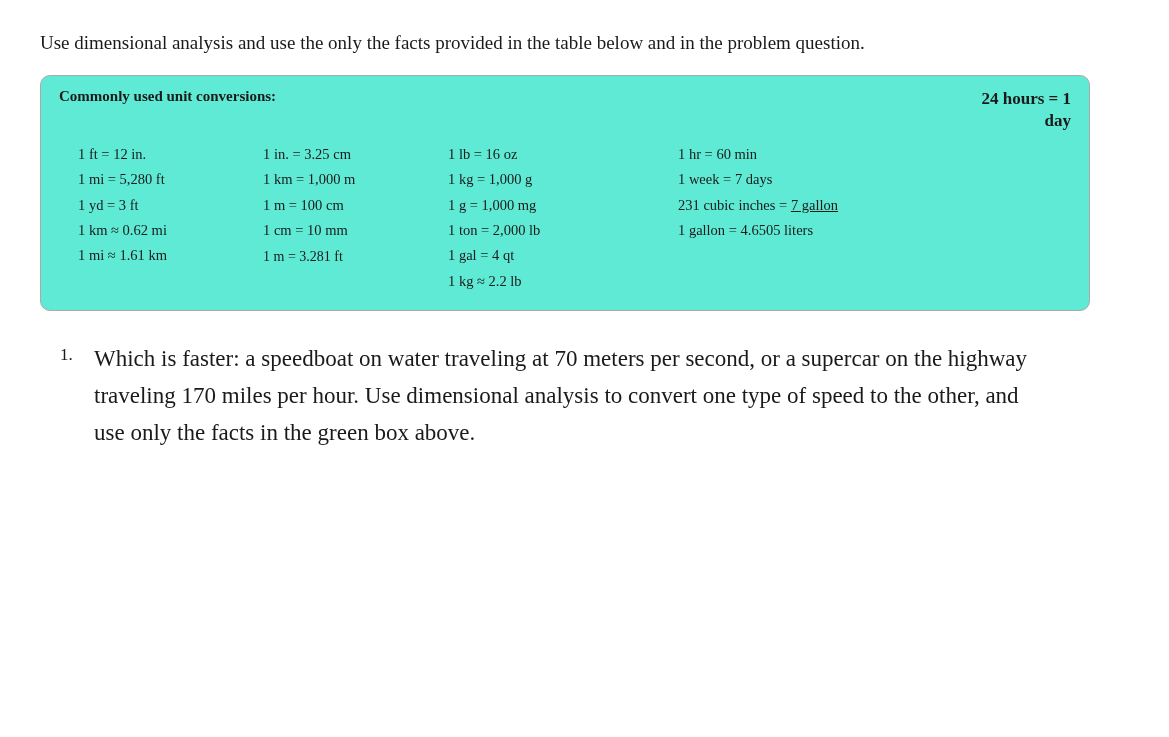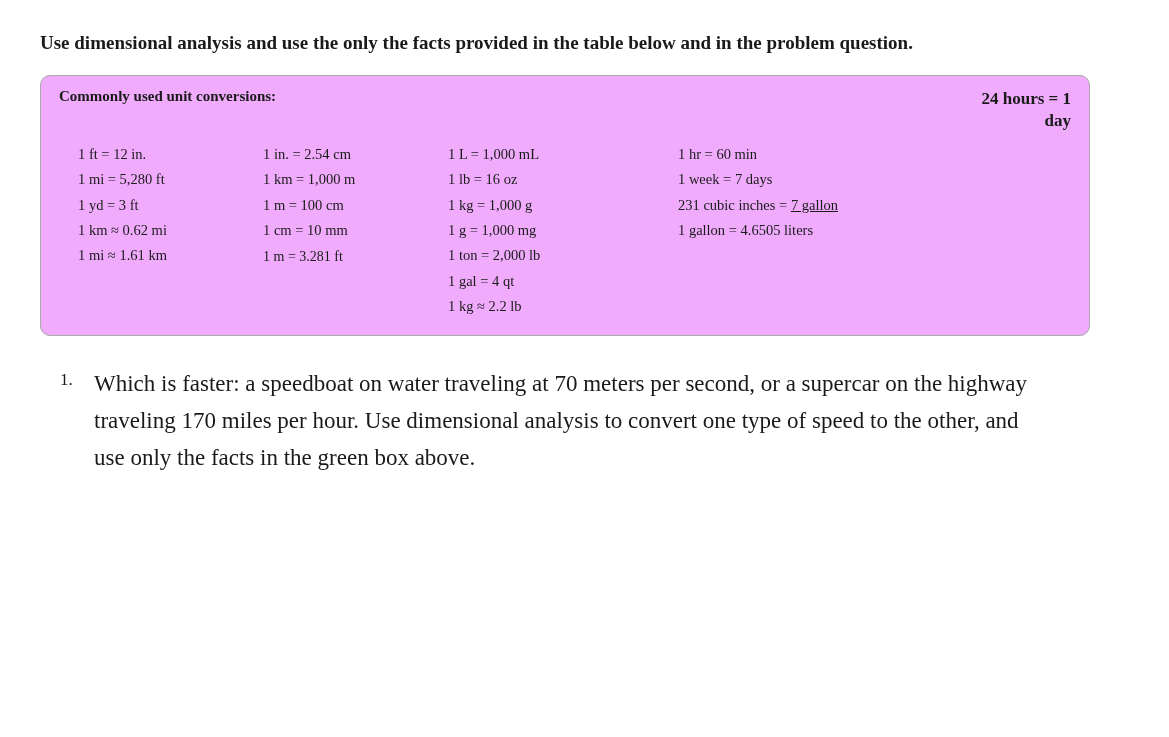--- a/index.html
+++ b/index.html
@@ -8,34 +8,34 @@
       font-family: Georgia, 'Times New Roman', serif;
       font-size: 16px;
       color: #1a1a1a;
       padding: 30px 40px;
       width: 1169px;
       min-height: 737px;
     }
 
     .page-title {
       font-size: 19px;
-      font-weight: bold;
+      font-weight: normal;
       line-height: 1.4;
       margin-bottom: 18px;
       max-width: 980px;
     }
 
     .conversion-box {
       border: 1.5px solid #aaa;
       border-radius: 10px;
       padding: 12px 18px 16px 18px;
       max-width: 1050px;
       position: relative;
       margin-bottom: 30px;
-      background: #f0abfc;
+      background: #5eead4;
     }
 
     .conversion-box-header {
       font-size: 15px;
       font-weight: bold;
       margin-bottom: 10px;
       display: flex;
       justify-content: space-between;
       align-items: flex-start;
     }
@@ -113,29 +113,28 @@
 
     <div class="col">
       <span class="col-item">1 ft = 12 in.</span>
       <span class="col-item">1 mi = 5,280 ft</span>
       <span class="col-item">1 yd = 3 ft</span>
       <span class="col-item">1 km ≈ 0.62 mi</span>
       <span class="col-item">1 mi ≈ 1.61 km</span>
     </div>
 
     <div class="col">
-      <span class="col-item">1 in. = 2.54 cm</span>
+      <span class="col-item">1 in. = 3.25 cm</span>
       <span class="col-item">1 km = 1,000 m</span>
       <span class="col-item">1 m = 100 cm</span>
       <span class="col-item">1 cm = 10 mm</span>
       <span class="col-item" style="margin-top:2px;font-size:14px;">1 m = 3.281 ft</span>
     </div>
 
     <div class="col">
-      <span class="col-item">1 L = 1,000 mL</span>
       <span class="col-item">1 lb = 16 oz</span>
       <span class="col-item">1 kg = 1,000 g</span>
       <span class="col-item">1 g = 1,000 mg</span>
       <span class="col-item">1 ton = 2,000 lb</span>
       <span class="col-item">1 gal = 4 qt</span>
       <span class="col-item">1 kg ≈ 2.2 lb</span>
     </div>
 
     <div class="col">
       <span class="col-item">1 hr = 60 min</span>

